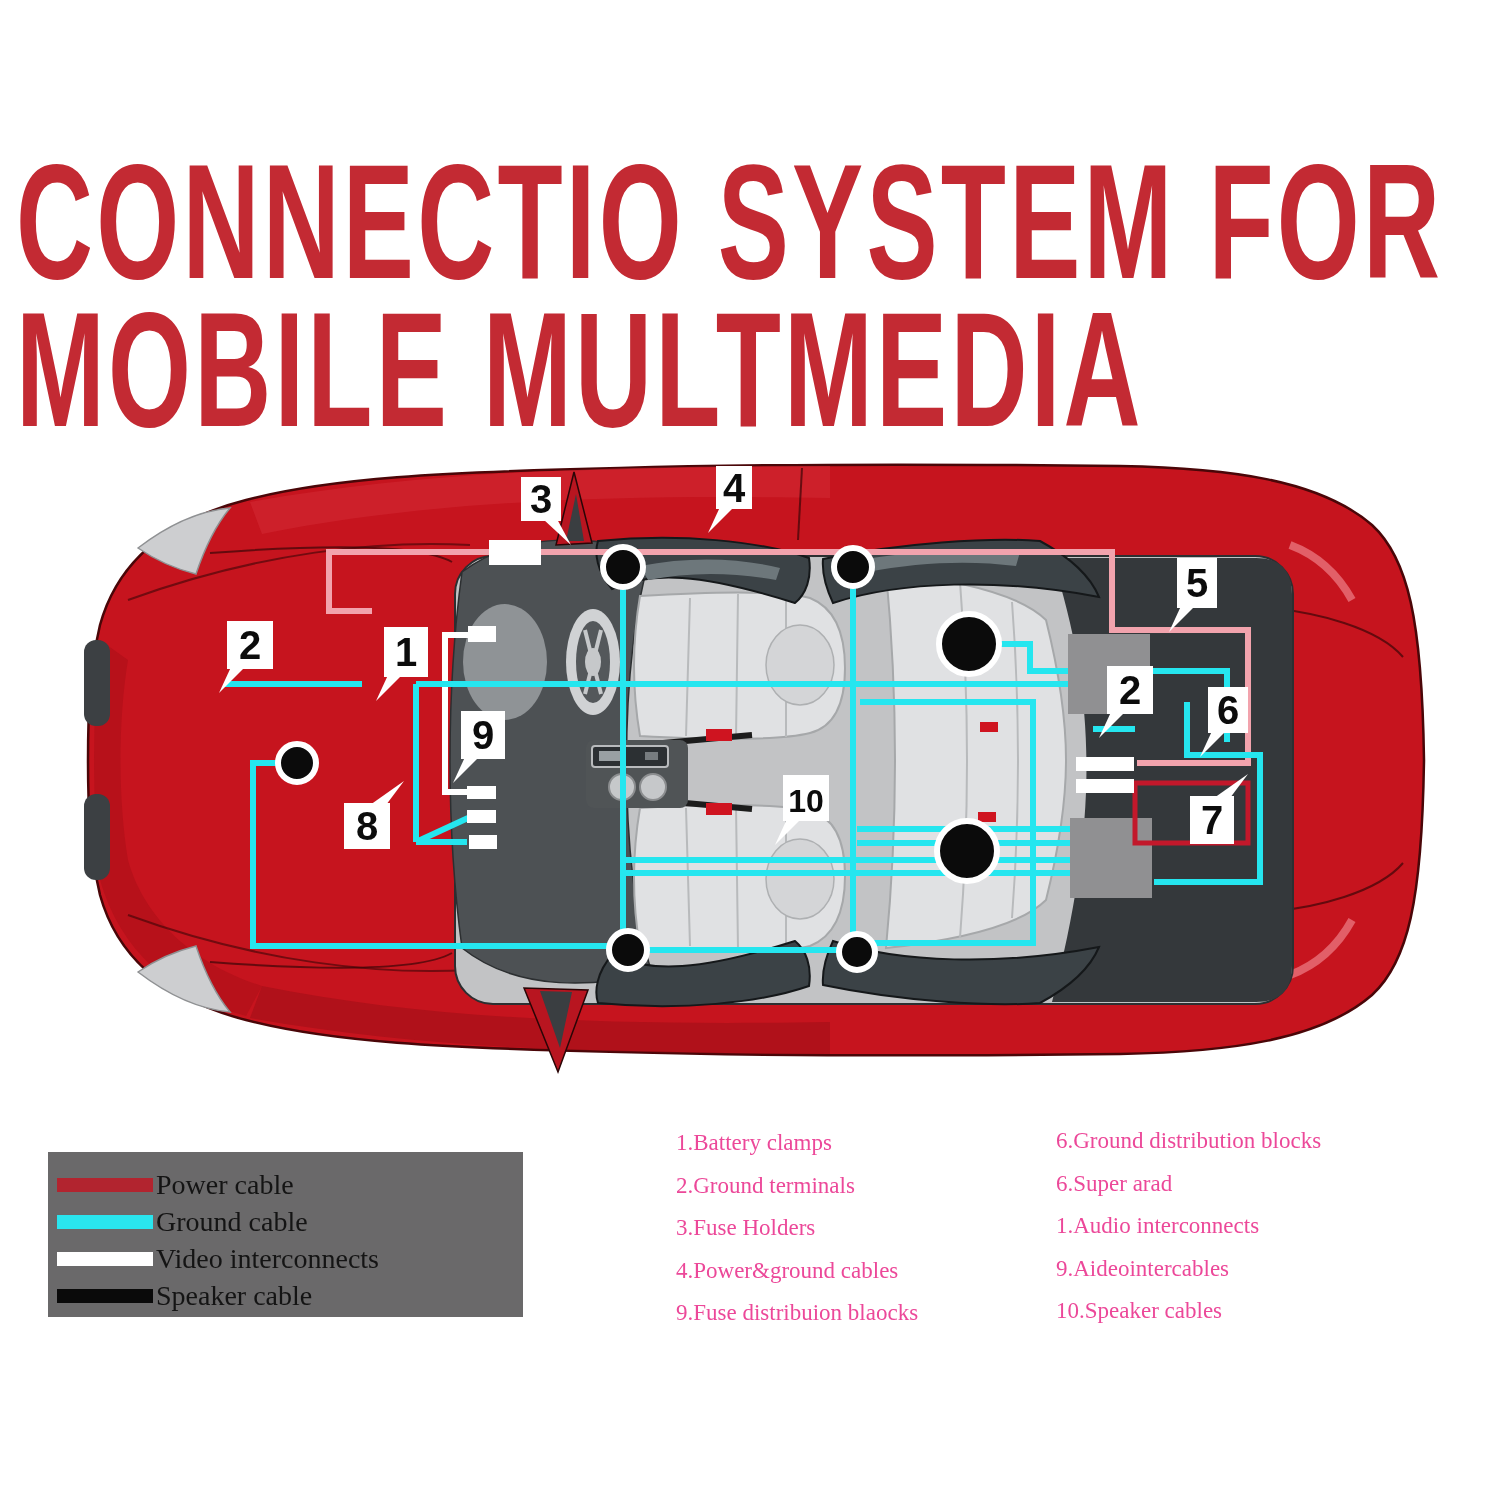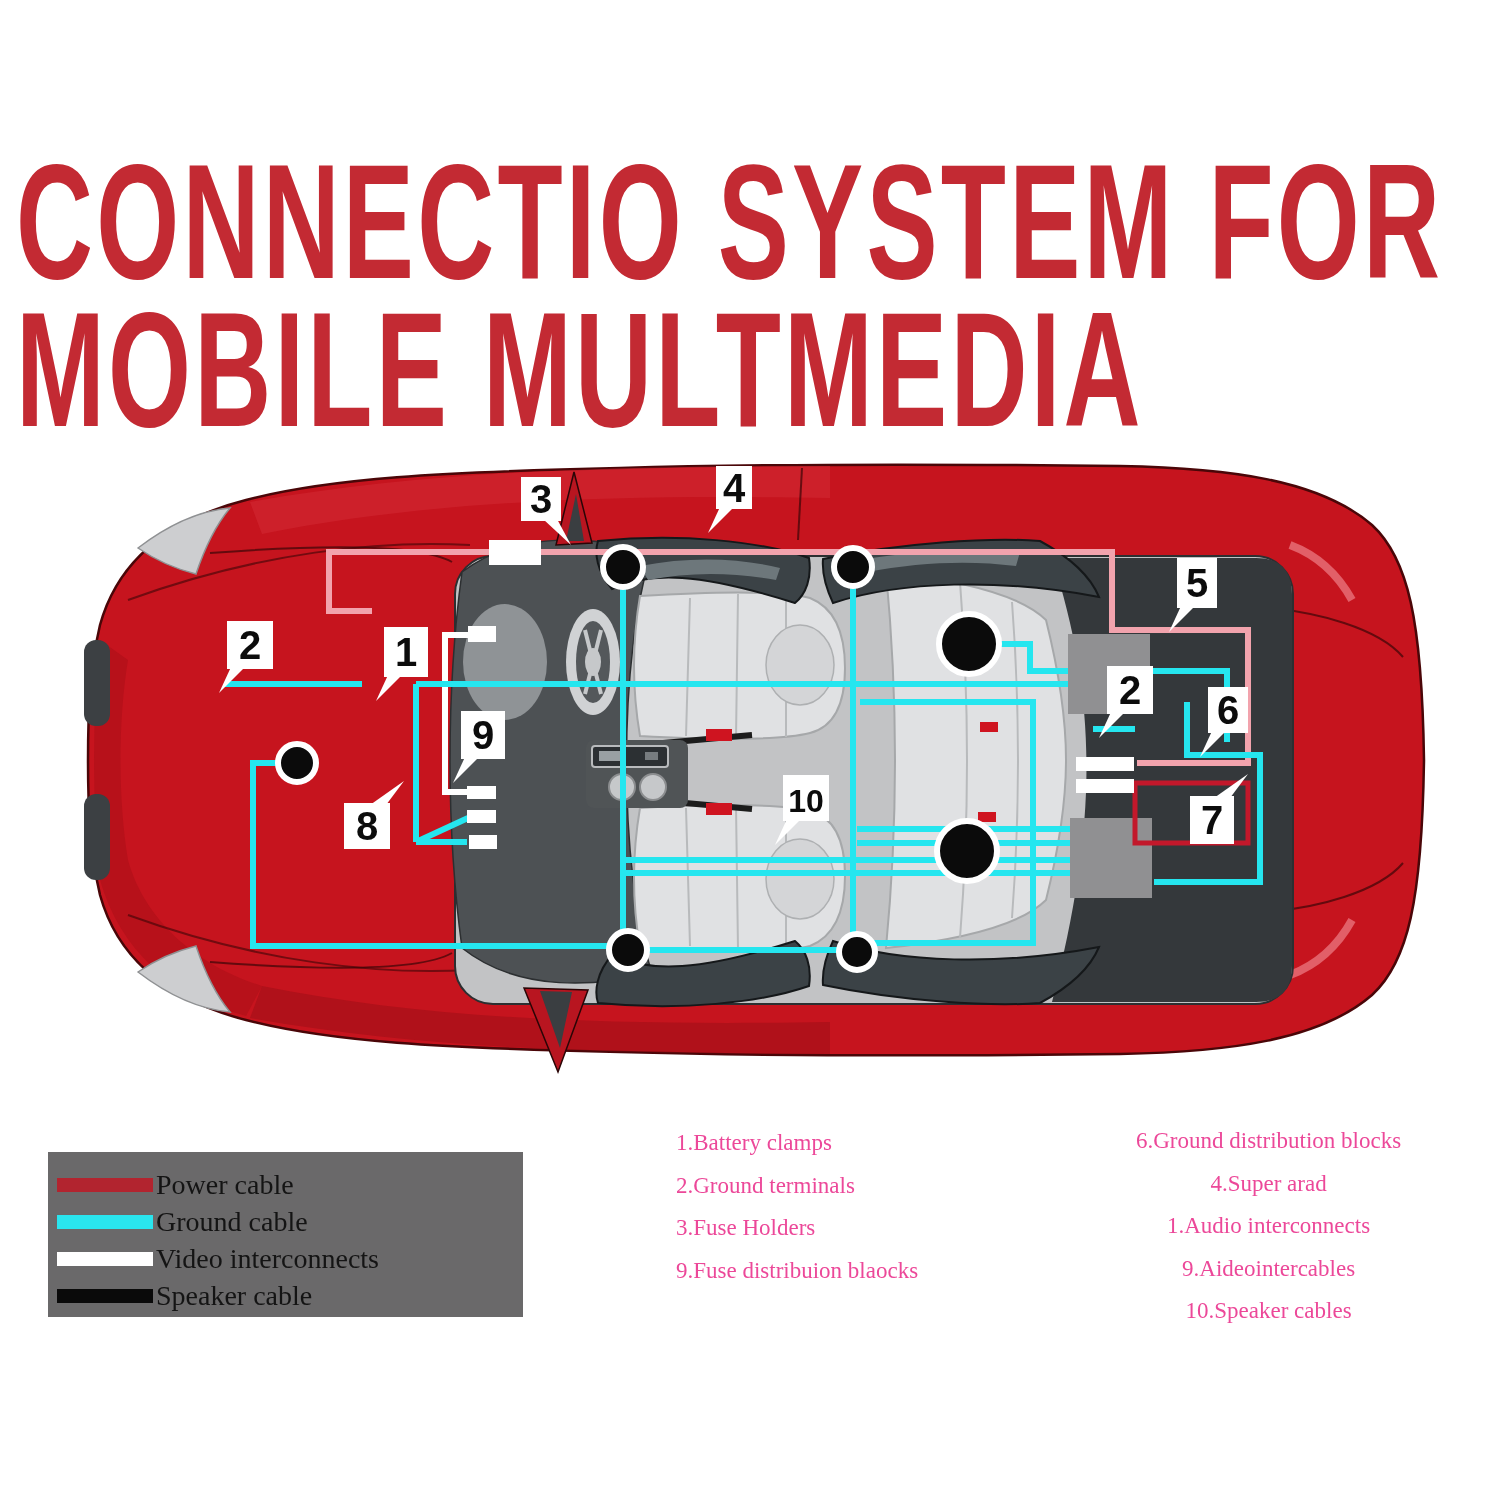--- a/index.html
+++ b/index.html
@@ -16,21 +16,21 @@
               box-sizing:border-box;padding:14px 0 0 9px;}
   .legend-row{display:flex;align-items:center;height:37px;}
   .legend-swatch{width:96px;height:14px;flex:0 0 96px;}
   .legend-label{margin-left:3px;font-family:"Liberation Serif","DejaVu Serif",serif;
                 font-size:28px;color:#141414;white-space:nowrap;}
   
   .plist{position:absolute;margin:0;padding:0;list-style:none;
          font-family:"Liberation Serif","DejaVu Serif",serif;font-size:23px;color:#ec4899;}
   .plist li{height:42.6px;line-height:42.6px;white-space:nowrap;}
   .plist-left{left:676px;top:1122px;}
-  .plist-right{left:1136px;top:1120px;text-align:center;}
+  .plist-right{left:1056px;top:1120px;}
 </style>
 </head>
 <body>
 
 <div class="page">
 
   <header class="title-block">
     <div class="title-line">CONNECTIO SYSTEM FOR</div>
     <div class="title-line">MOBILE MULTMEDIA</div>
   </header>
@@ -261,23 +261,24 @@
     <div class="legend-row">
       <span class="legend-swatch" style="background: rgb(10, 10, 10);"></span>
       <span class="legend-label">Speaker cable</span>
     </div>
   </div>
 
   <ul class="plist plist-left">
     <li>1.Battery clamps</li>
     <li>2.Ground terminals</li>
     <li>3.Fuse Holders</li>
+    <li>4.Power&amp;ground cables</li>
     <li>9.Fuse distribuion blaocks</li>
   </ul>
   <ul class="plist plist-right">
     <li>6.Ground distribution blocks</li>
-    <li>4.Super arad</li>
+    <li>6.Super arad</li>
     <li>1.Audio interconnects</li>
     <li>9.Aideointercables</li>
     <li>10.Speaker cables</li>
   </ul>
 
 </div>
 
 </body></html>

